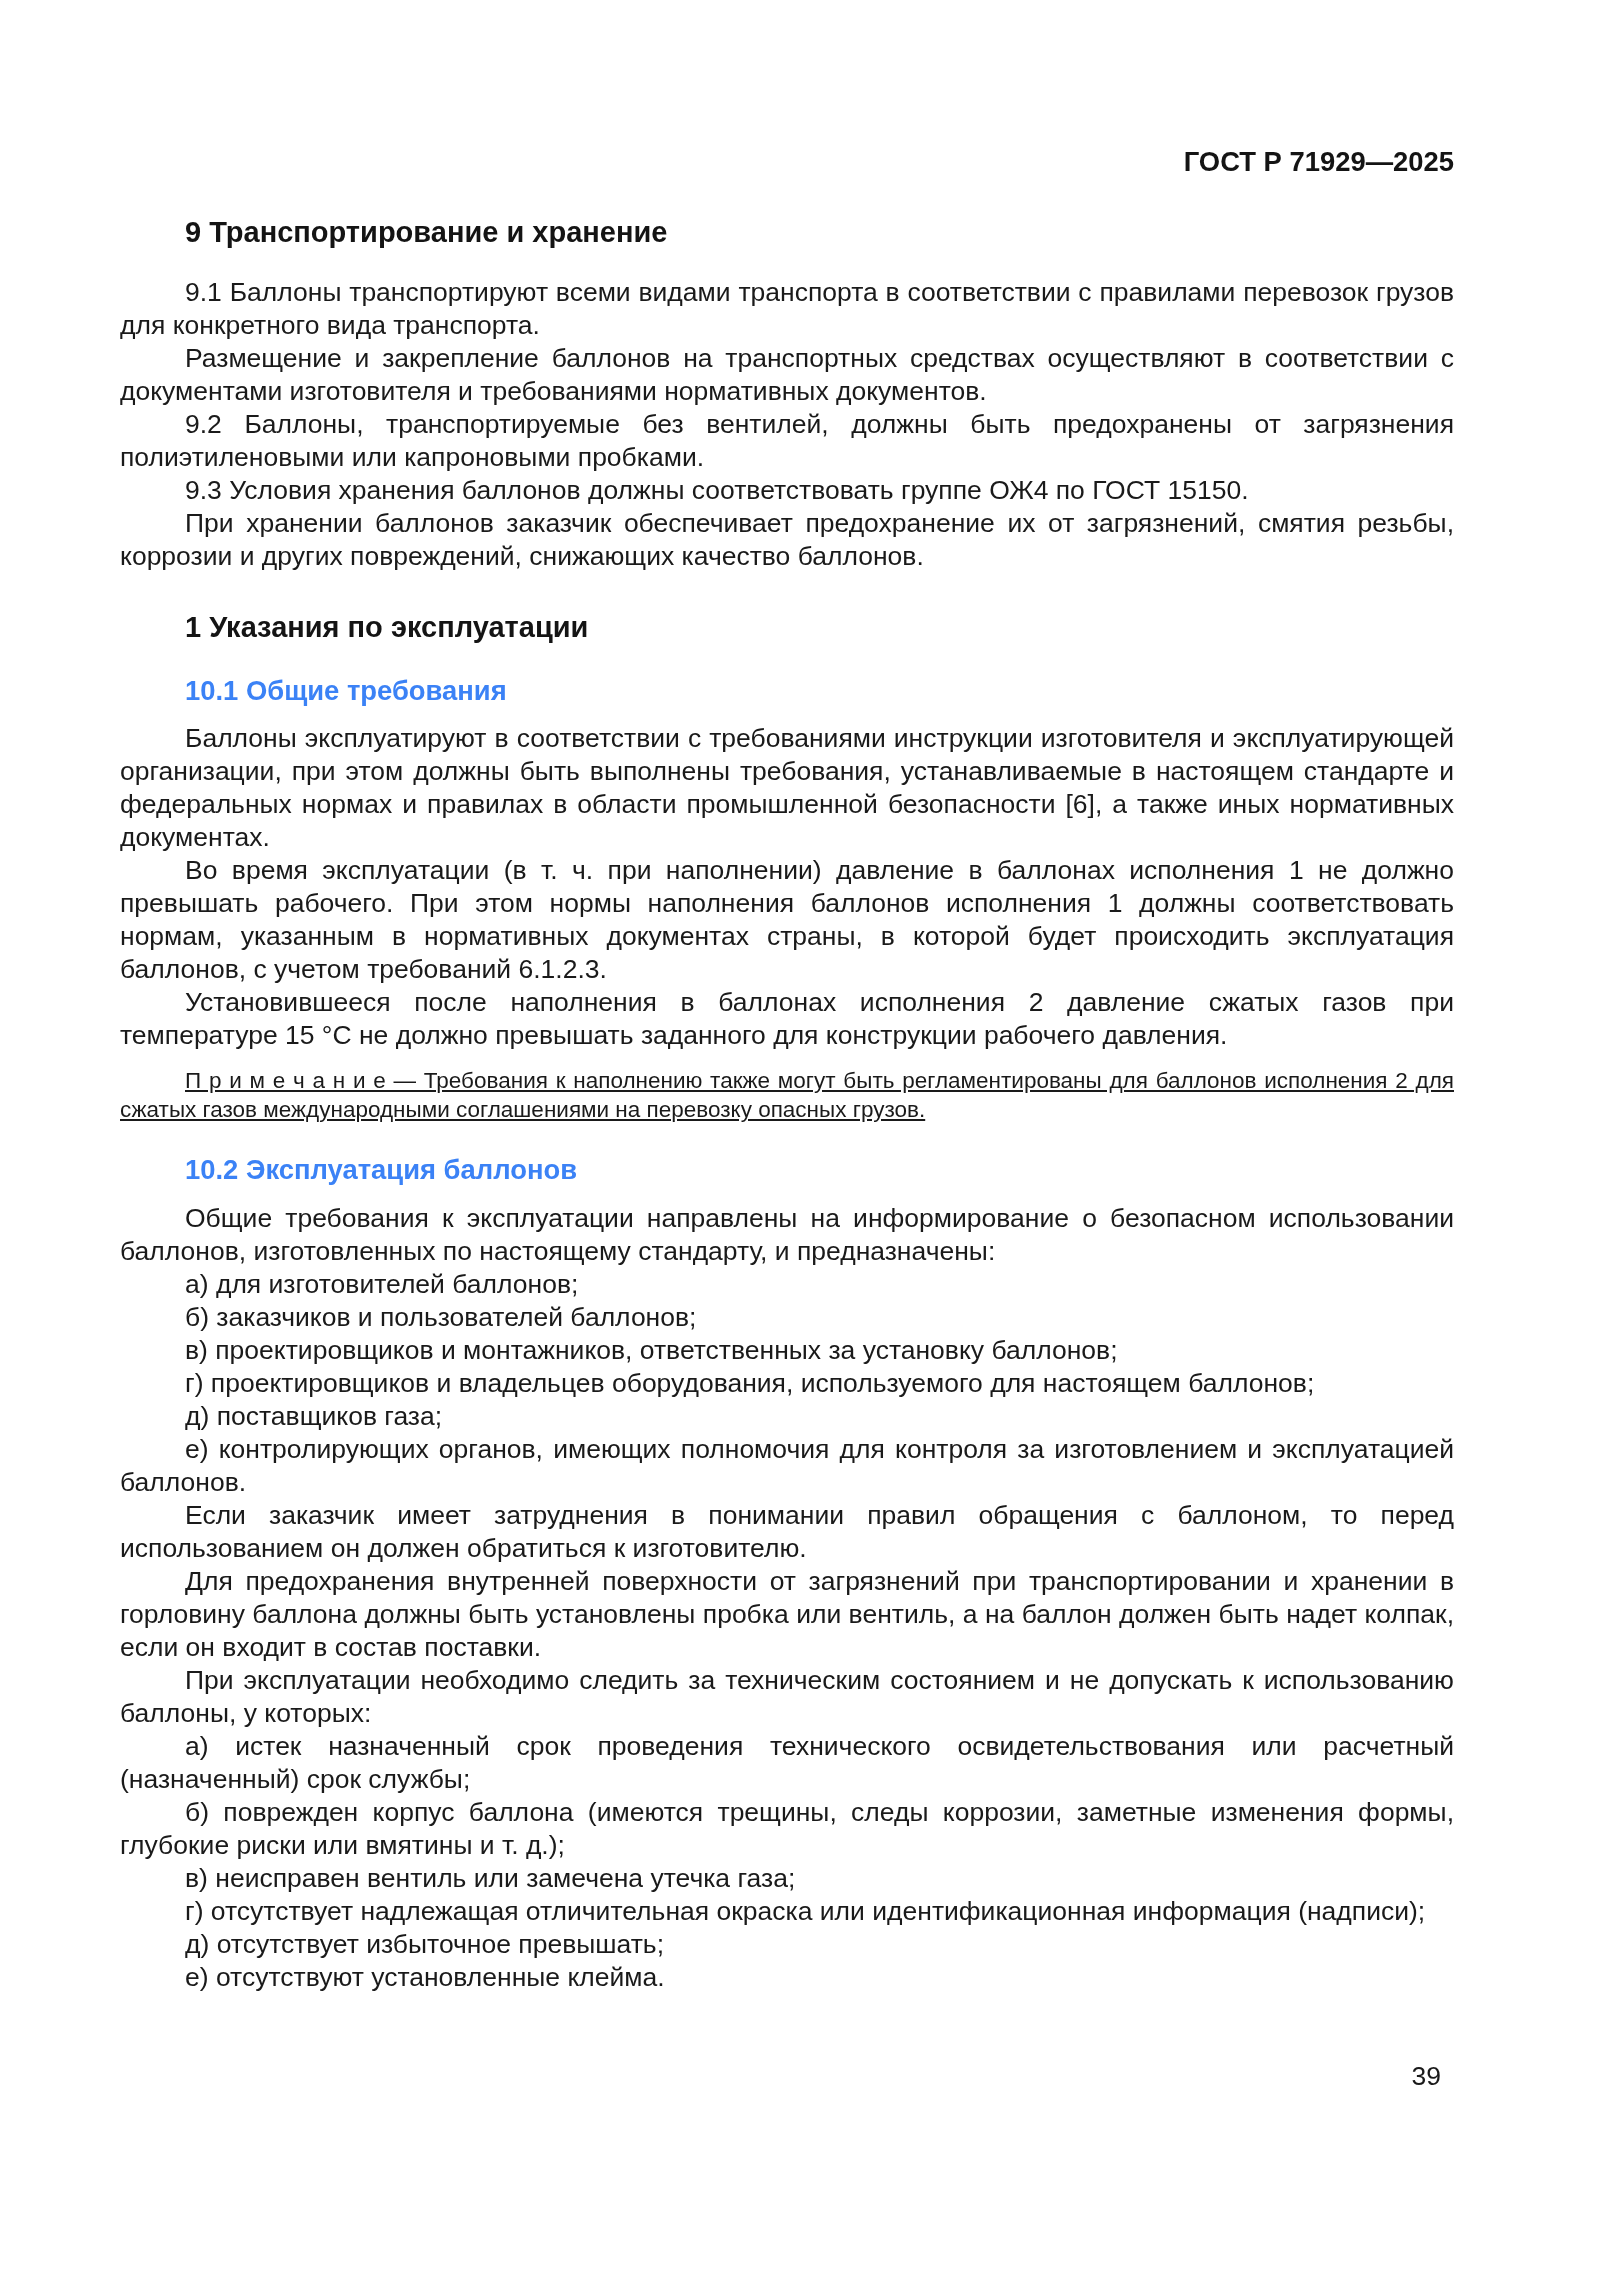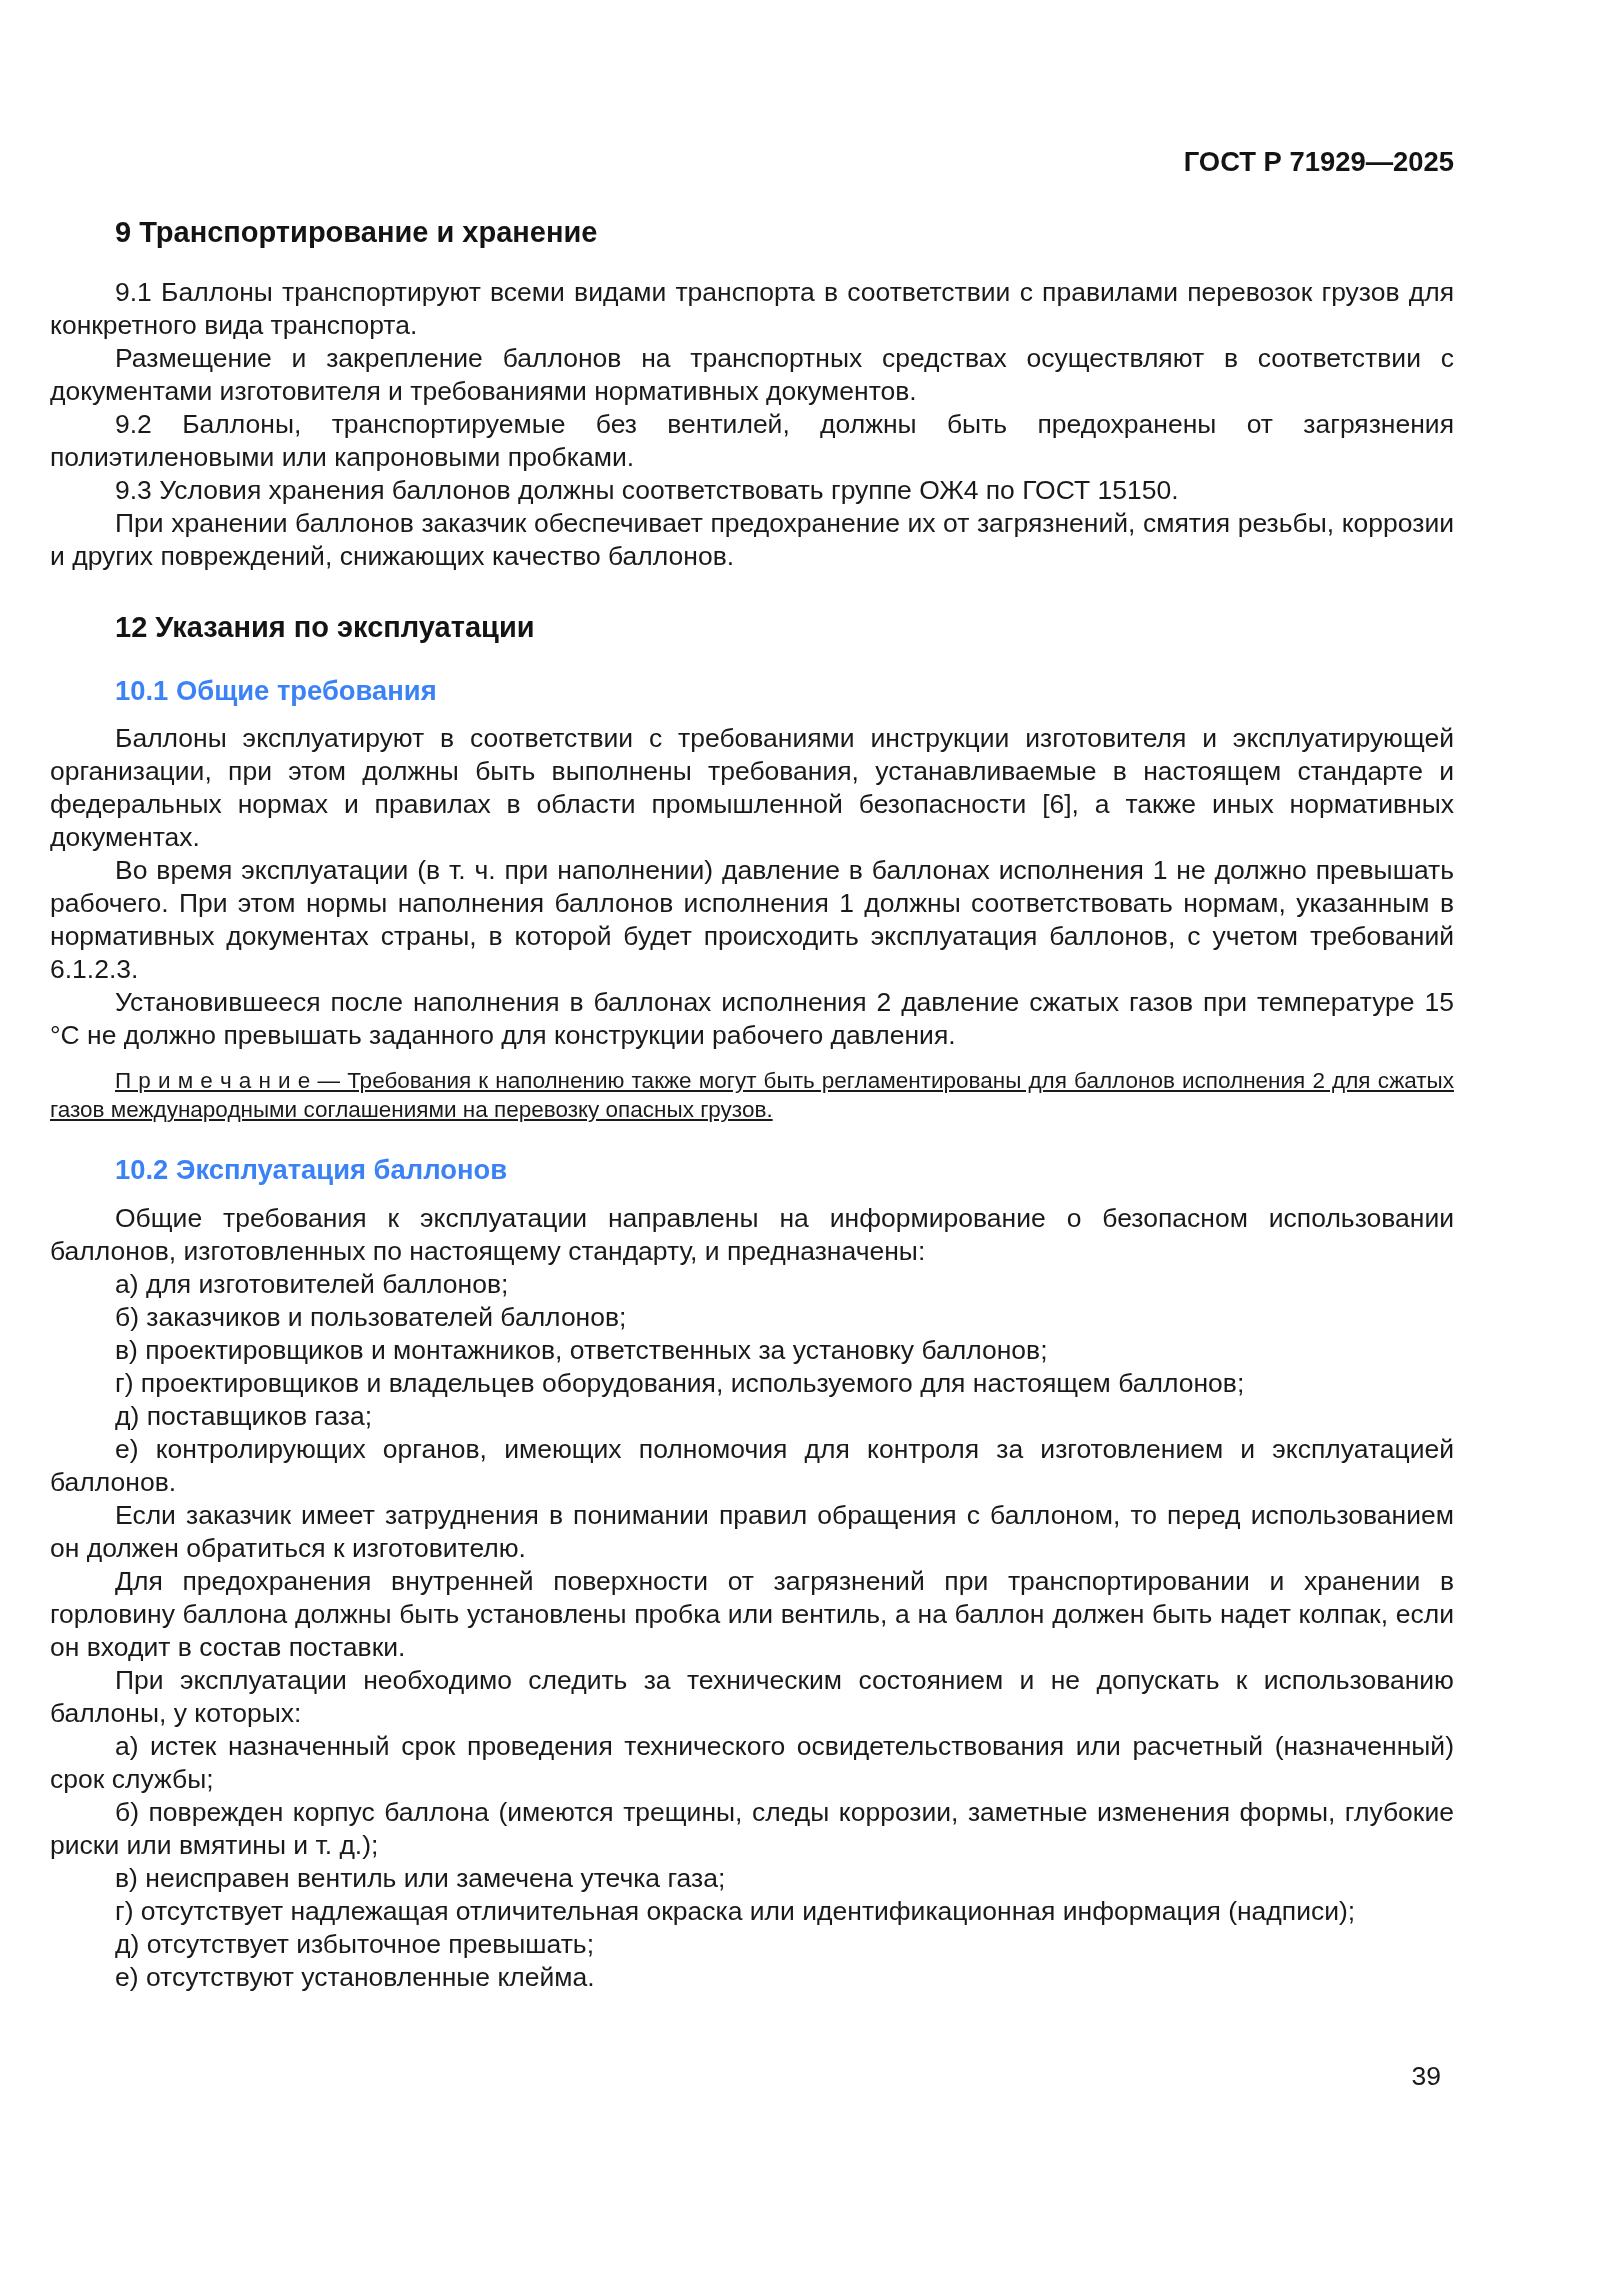--- a/index.html
+++ b/index.html
@@ -4,21 +4,21 @@
 <style>
   html, body { margin: 0; padding: 0; background: #ffffff; }
   .page {
     position: relative;
     width: 1621px;
     height: 2293px;
     background: #ffffff;
     color: #1a1a1a;
     font-family: "Liberation Sans", sans-serif;
     box-sizing: border-box;
-    padding: 145px 167px 0 50px;
+    padding: 145px 167px 0 120px;
     overflow: hidden;
   }
   .doc-header {
     text-align: right;
     font-weight: 700;
     font-size: 27.4px;
     line-height: 33px;
     margin: 0 0 19.6px 0;
     color: #141414;
   }
@@ -68,21 +68,21 @@
 <div class="page">
   <div class="doc-header">ГОСТ Р 71929—2025</div>
 
   <main>
       <p class="blk-h1">9 Транспортирование и хранение</p>
       <p class="blk-p">9.1 Баллоны транспортируют всеми видами транспорта в соответствии с правилами перевозок грузов для конкретного вида транспорта.</p>
       <p class="blk-p">Размещение и закрепление баллонов на транспортных средствах осуществляют в соответствии с документами изготовителя и требованиями нормативных документов.</p>
       <p class="blk-p">9.2 Баллоны, транспортируемые без вентилей, должны быть предохранены от загрязнения полиэтиленовыми или капроновыми пробками.</p>
       <p class="blk-p">9.3 Условия хранения баллонов должны соответствовать группе ОЖ4 по ГОСТ 15150.</p>
       <p class="blk-p">При хранении баллонов заказчик обеспечивает предохранение их от загрязнений, смятия резьбы, коррозии и других повреждений, снижающих качество баллонов.</p>
-      <p class="blk-h1">12 Указания по эксплуатации</p>
+      <p class="blk-h1">1 Указания по эксплуатации</p>
       <p class="blk-h2">10.1 Общие требования</p>
       <p class="blk-p">Баллоны эксплуатируют в соответствии с требованиями инструкции изготовителя и эксплуатирующей организации, при этом должны быть выполнены требования, устанавливаемые в настоящем стандарте и федеральных нормах и правилах в области промышленной безопасности [6], а также иных нормативных документах.</p>
       <p class="blk-p">Во время эксплуатации (в т. ч. при наполнении) давление в баллонах исполнения 1 не должно превышать рабочего. При этом нормы наполнения баллонов исполнения 1 должны соответствовать нормам, указанным в нормативных документах страны, в которой будет происходить эксплуатация баллонов, с учетом требований 6.1.2.3.</p>
       <p class="blk-p">Установившееся после наполнения в баллонах исполнения 2 давление сжатых газов при температуре 15 °С не должно превышать заданного для конструкции рабочего давления.</p>
       <p class="blk-note">П р и м е ч а н и е — Требования к наполнению также могут быть регламентированы для баллонов исполнения 2 для сжатых газов международными соглашениями на перевозку опасных грузов.</p>
       <p class="blk-h2">10.2 Эксплуатация баллонов</p>
       <p class="blk-p">Общие требования к эксплуатации направлены на информирование о безопасном использовании баллонов, изготовленных по настоящему стандарту, и предназначены:</p>
       <p class="blk-p blk-li">а) для изготовителей баллонов;</p>
       <p class="blk-p blk-li">б) заказчиков и пользователей баллонов;</p>
       <p class="blk-p blk-li">в) проектировщиков и монтажников, ответственных за установку баллонов;</p>

